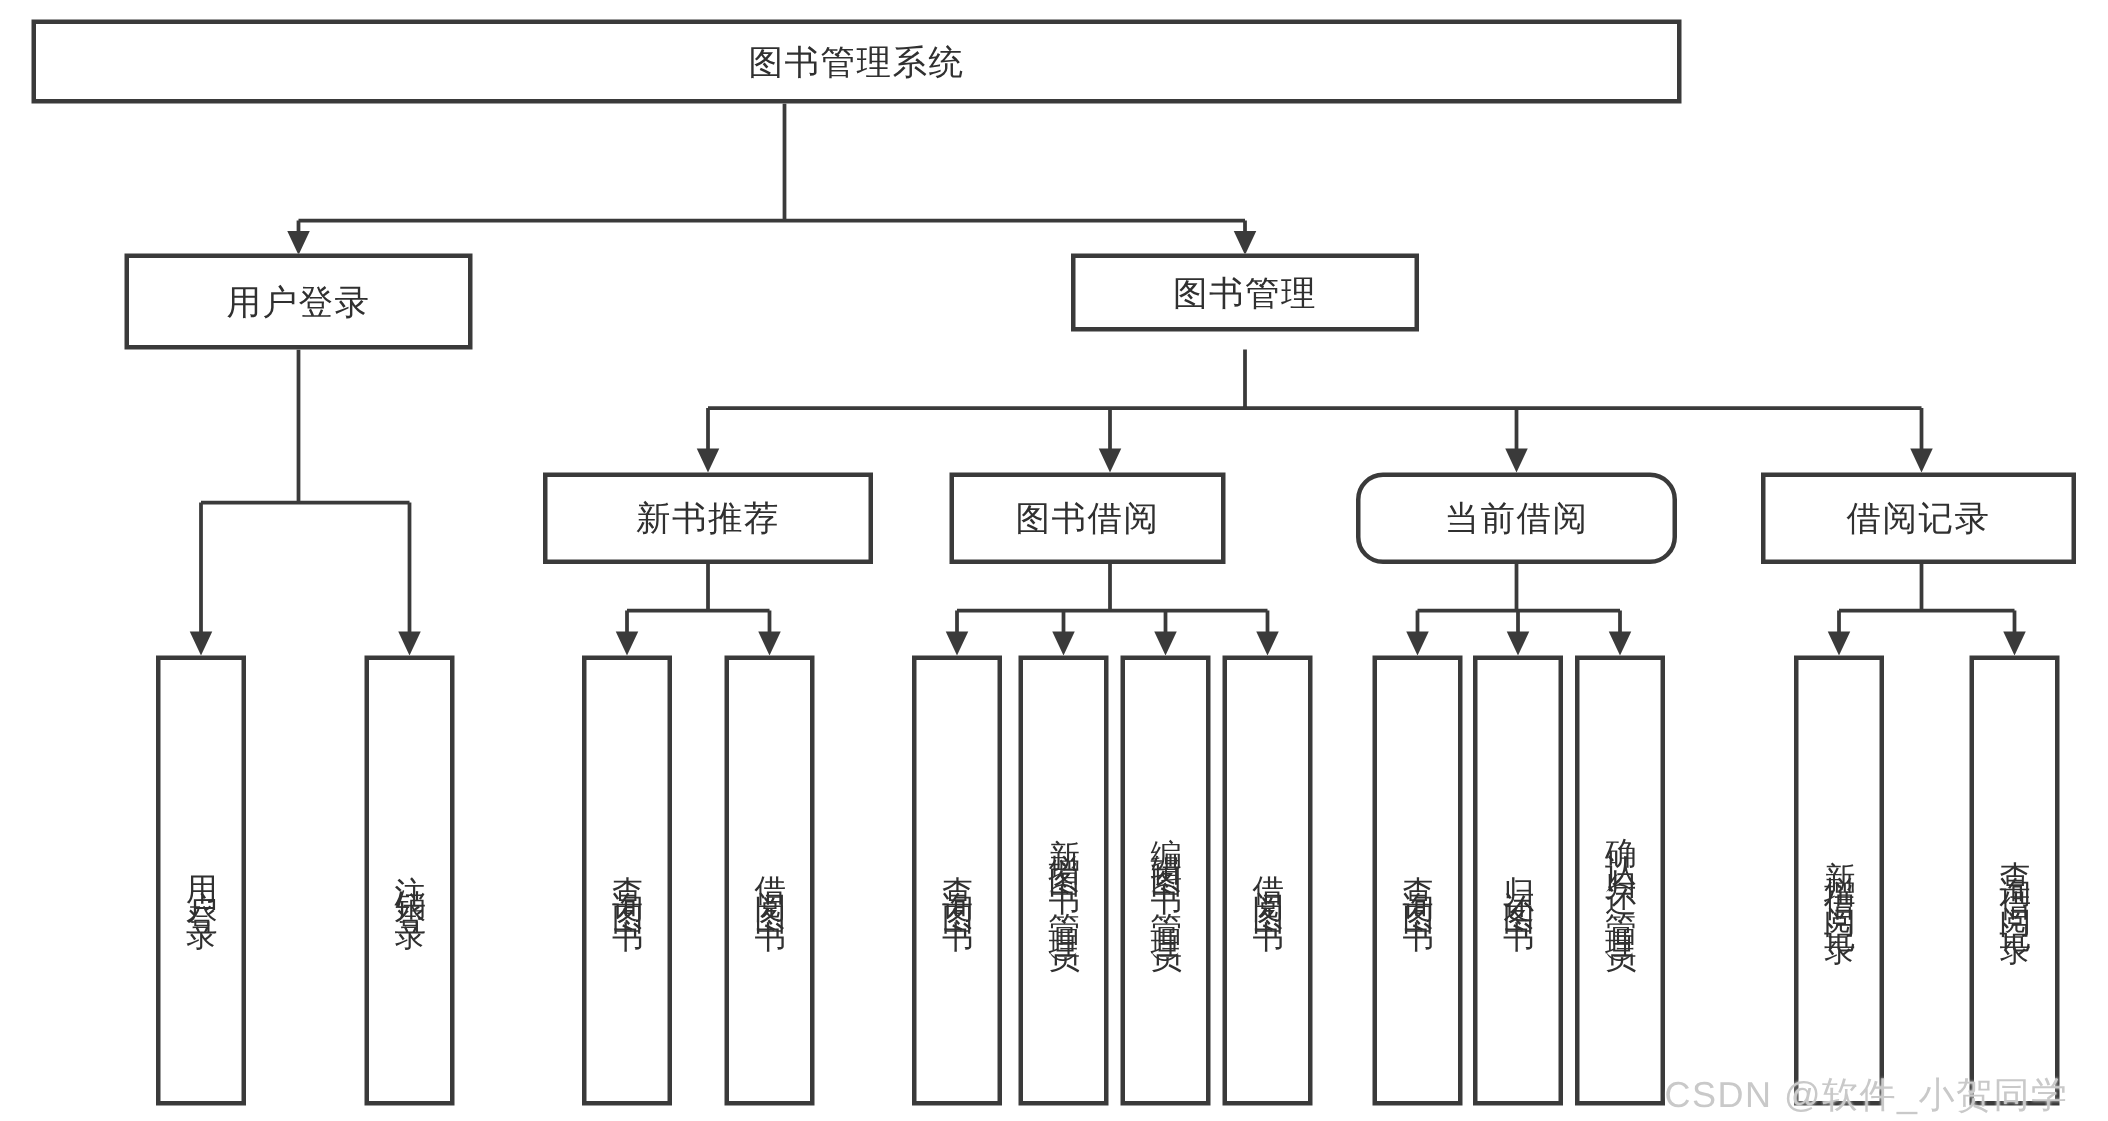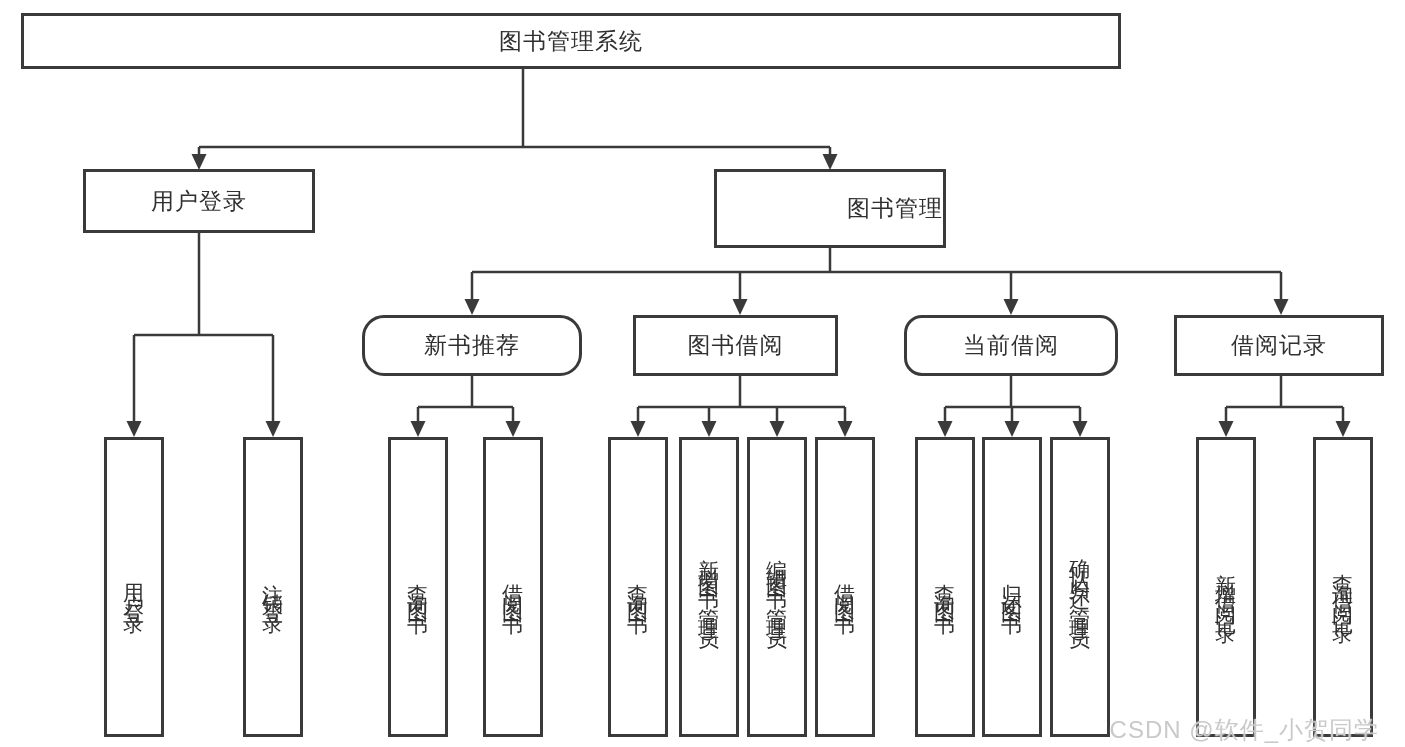--- a/index.html
+++ b/index.html
@@ -93,28 +93,28 @@
     <polygon class="ah" points="1335.5,421 1350.5,421 1343,437"></polygon>
   </svg>
 
   <div class="node h" style="left:21px;top:13px;width:1100px;height:56px;">
     <span>图书管理系统</span>
   </div>
 
   <div class="node h" style="left:83px;top:169px;width:232px;height:64px;">
     <span>用户登录</span>
   </div>
-  <div class="node h" style="left:714px;top:169px;width:232px;height:79px;justify-content:flex-end;">
+  <div class="node h" style="left:714px;top:169px;width:232px;height:52px;">
     <span>图书管理</span>
   </div>
 
-  <div class="node h" style="left:362px;top:315px;width:220px;height:61px;border-radius:22px;">
+  <div class="node h" style="left:362px;top:315px;width:220px;height:61px;">
     <span>新书推荐</span>
   </div>
-  <div class="node h" style="left:633px;top:315px;width:205px;height:61px;">
+  <div class="node h" style="left:633px;top:315px;width:184px;height:61px;">
     <span>图书借阅</span>
   </div>
   <div class="node h" style="left:904px;top:315px;width:214px;height:61px;border-radius:18px;">
     <span>当前借阅</span>
   </div>
   <div class="node h" style="left:1174px;top:315px;width:210px;height:61px;">
     <span>借阅记录</span>
   </div>
 
   <div class="node leaf" style="left:104px;top:437px;width:60px;height:300px;">

